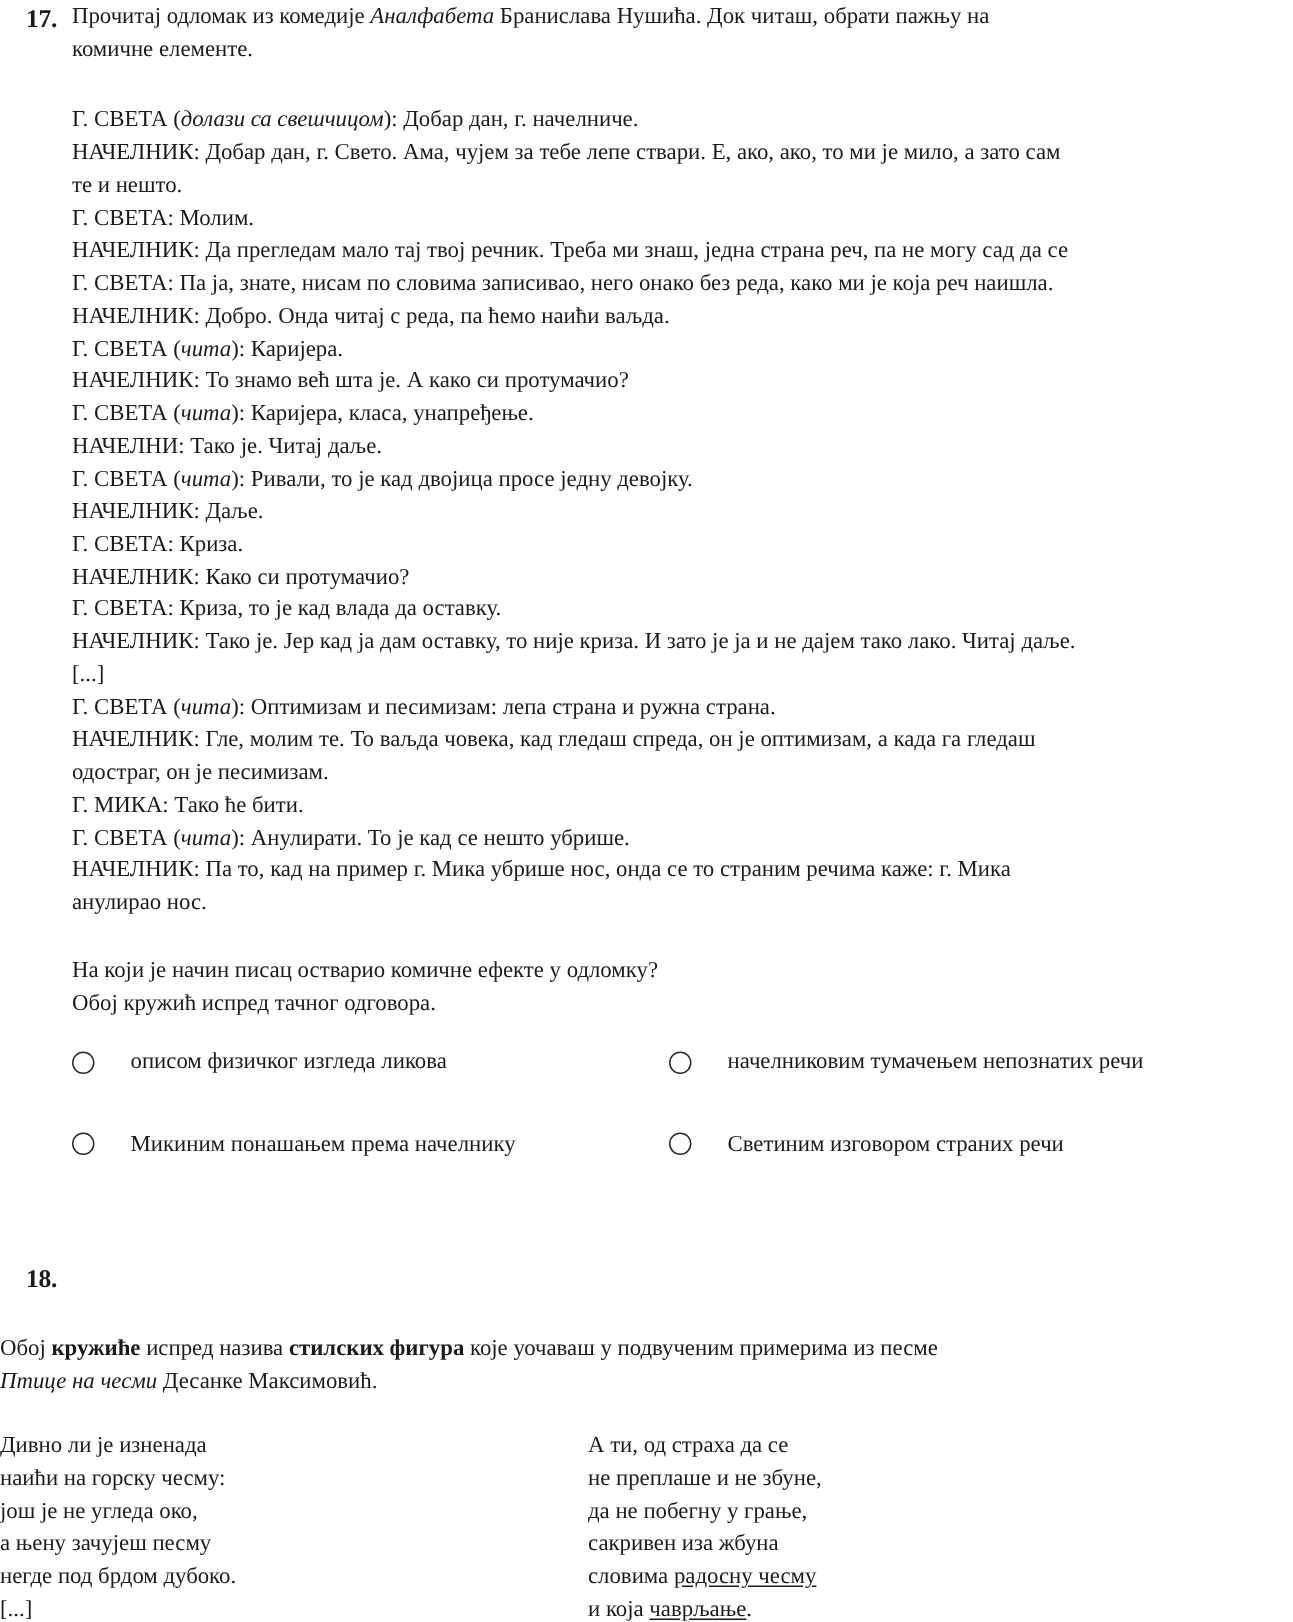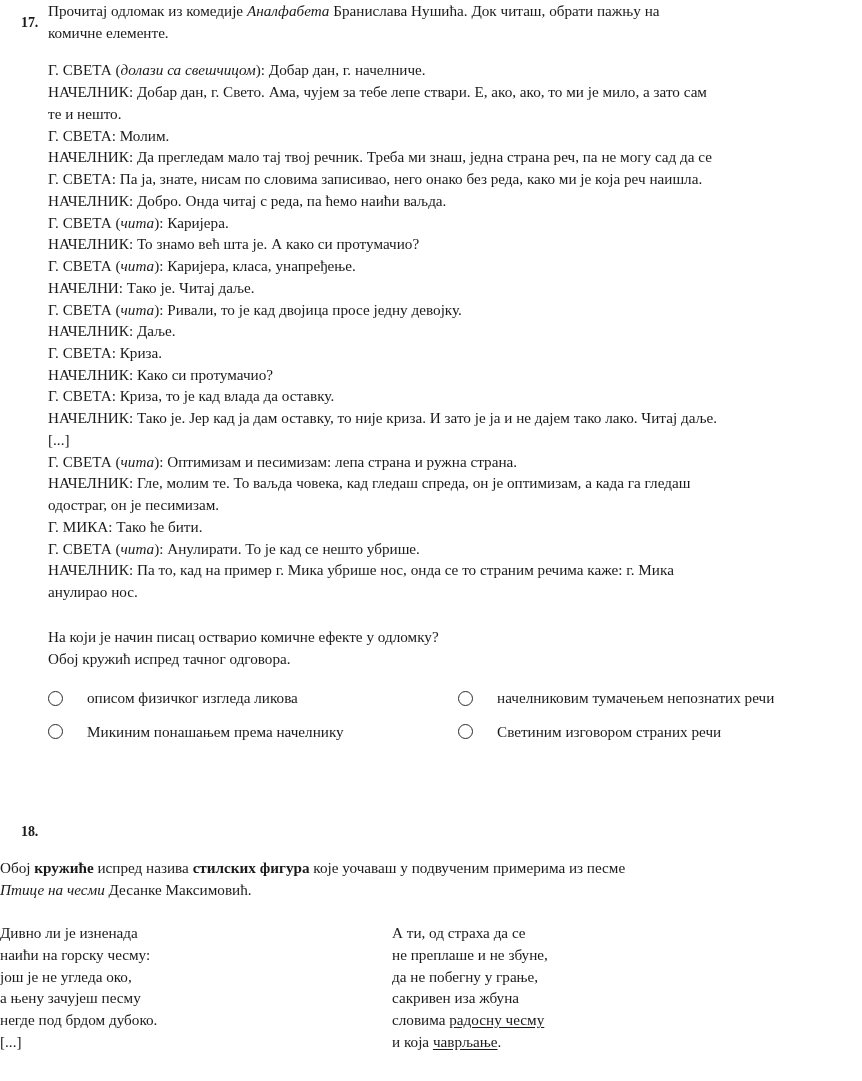--- a/index.html
+++ b/index.html
@@ -31,40 +31,40 @@
     display: flex;
     align-items: flex-start;
   }
   .task-num {
     width: 48px;
     flex: 0 0 48px;
     text-align: right;
     padding-right: 10px;
     box-sizing: border-box;
     font-weight: bold;
-    font-size: 14px;
+    font-size: 17px;
     letter-spacing: -0.2px;
-    padding-top: 13px;
+    padding-top: 1px;
   }
   .task-body {
     flex: 1 1 auto;
     padding-right: 20px;
     box-sizing: border-box;
   }
 
   .prompt {
     margin: 0;
   }
   .prompt .line {
     display: block;
   }
 
   
   .excerpt {
-    margin-top: 16px;
+    margin-top: 26px;
   }
   .excerpt .dline {
     display: block;
     text-indent: 0;
   }
 
   
   .question {
     margin-top: 23px;
   }
@@ -72,21 +72,20 @@
     display: block;
   }
 
   
   .options-grid {
     margin-top: 18px;
     display: grid;
     grid-template-columns: 398px 1fr;
     row-gap: 33px;
     column-gap: 0;
-    gap: 12px;
   }
   .option {
     display: flex;
     align-items: center;
   }
   .circle {
     width: 15px;
     height: 15px;
     flex: 0 0 15px;
     border: 1.4px solid #2a2a2a;

